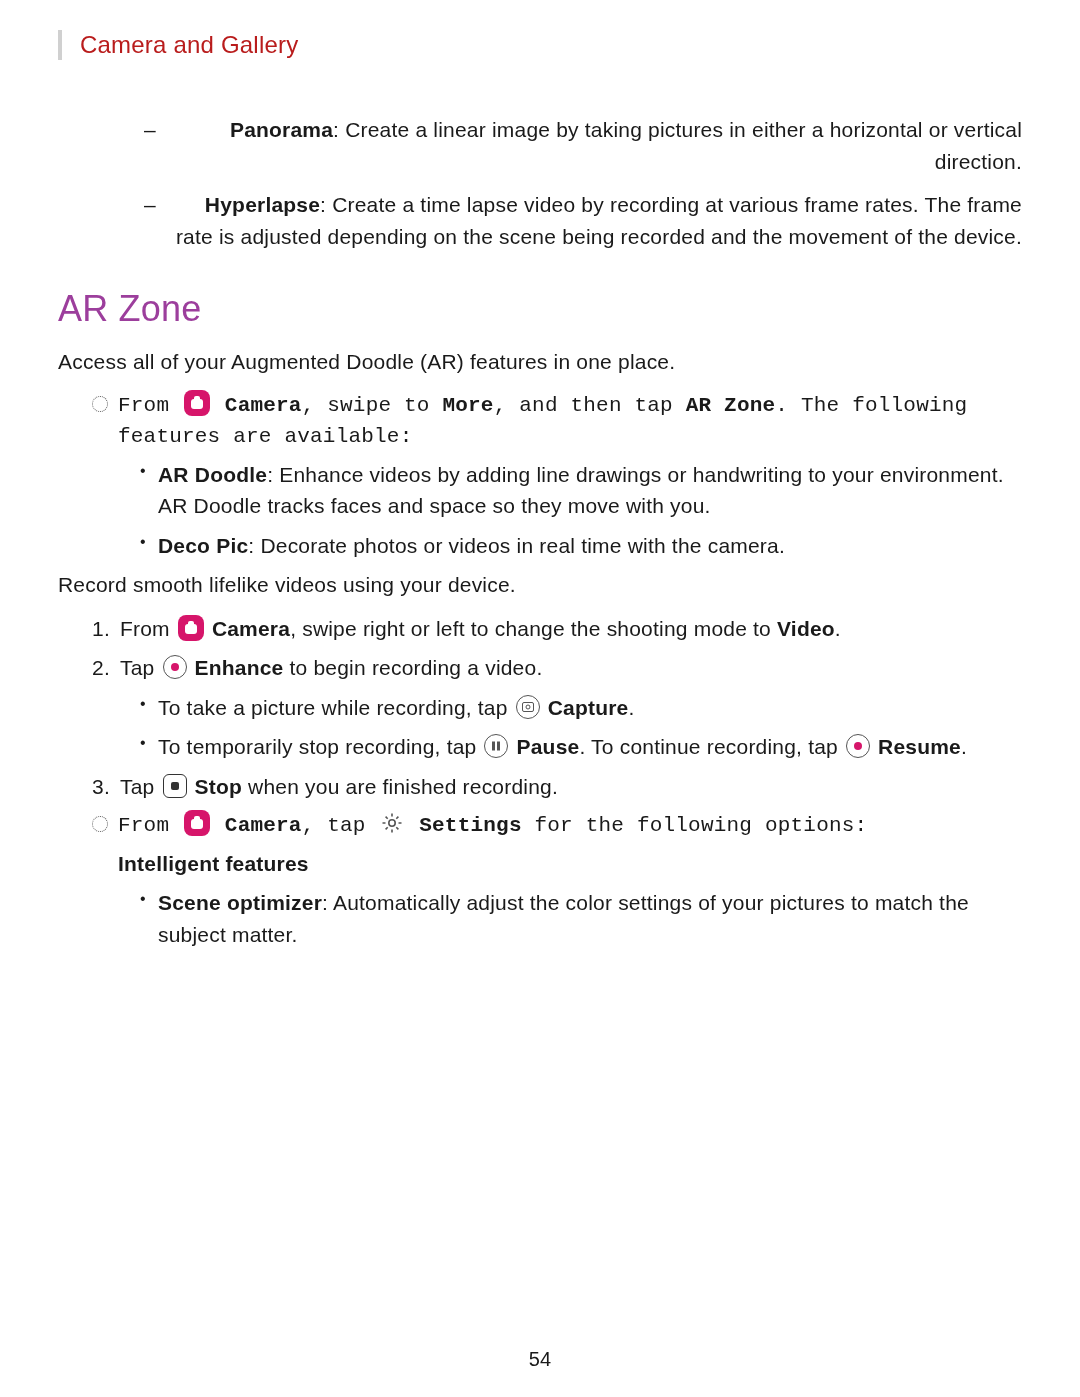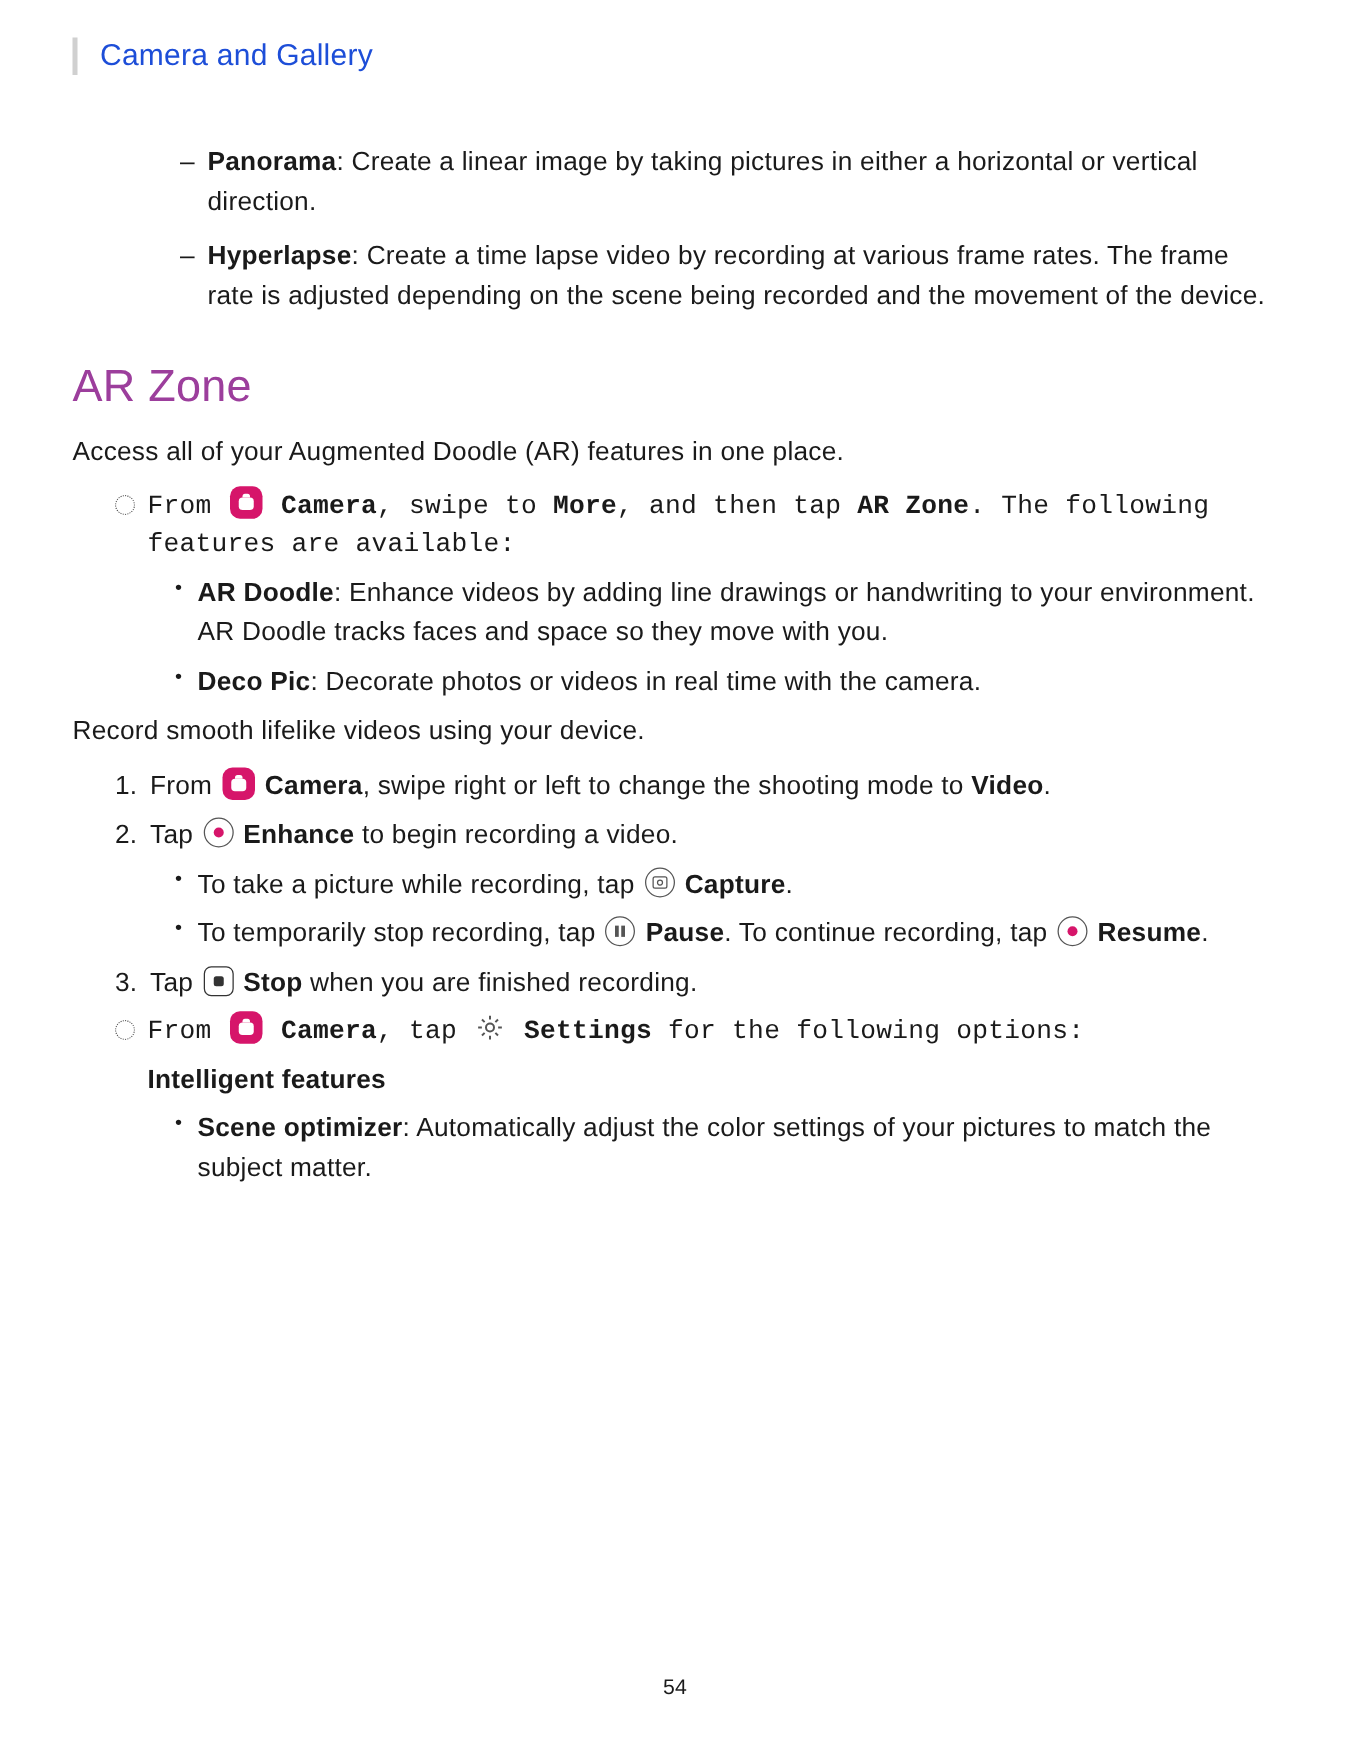--- a/index.html
+++ b/index.html
@@ -21,30 +21,31 @@
     align-items: center;
     margin-bottom: 54px;
   }
   .header-bar {
     width: 4px;
     height: 30px;
     background: #d0d0d0;
     margin-right: 18px;
   }
   .header-title {
-    color: #1d4ed8;
+    color: #b91c1c;
     font-size: 24px;
     font-weight: 400;
   }
   .content {
     font-size: 21px;
     line-height: 1.5;
   }
   .dash-list {
     margin-left: 86px;
+    text-align: right;
   }
   .dash-item {
     position: relative;
     padding-left: 22px;
     margin-bottom: 12px;
   }
   .dash-item::before {
     content: "–";
     position: absolute;
     left: 0;
@@ -225,24 +226,24 @@
   }
   .icon-gear {
     width: 24px;
     height: 24px;
     position: relative;
     top: -2px;
   }
   .icon-gear svg { width: 100%; height: 100%; }
   .page-num {
     position: absolute;
-    bottom: 37px;
+    bottom: 26px;
     left: 50%;
     transform: translateX(-50%);
-    font-size: 17px;
+    font-size: 20px;
   }
 </style>
 </head>
 <body>
 
 <div class="page">
 
   <div class="header-wrap">
     <div class="header-bar"></div>
     <div class="header-title">Camera and Gallery</div>

